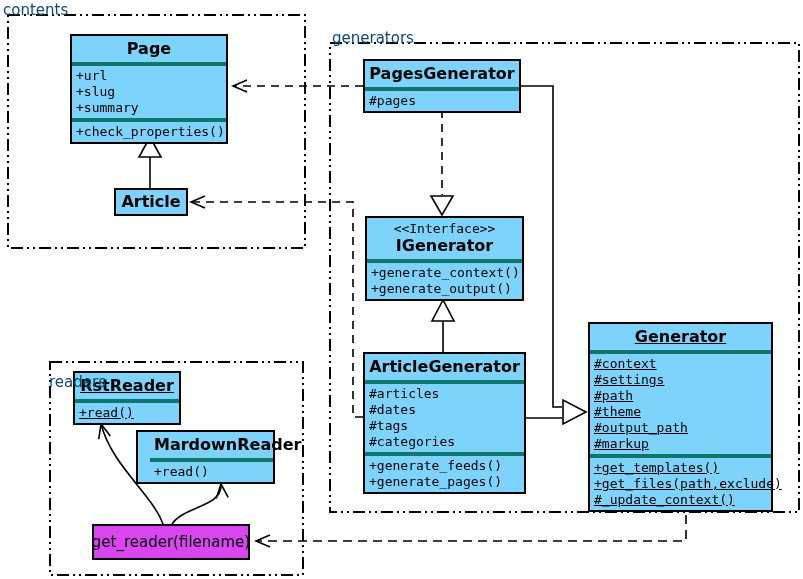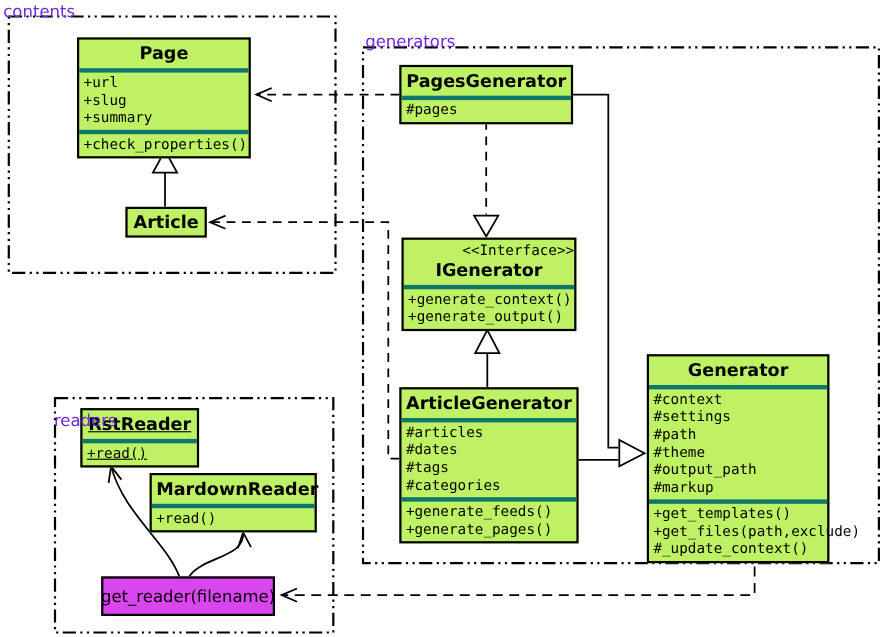--- a/index.html
+++ b/index.html
@@ -1,22 +1,22 @@
 <!DOCTYPE html>
 <html><head>
 <meta charset="utf-8">
 <style>
   html,body{margin:0;padding:0;background:#fff;}
   .canvas{position:relative;width:803px;height:579px;background:#ffffff;overflow:hidden;
           font-family:"DejaVu Sans",sans-serif;color:#000;}
   svg.wires{position:absolute;left:0;top:0;z-index:1;}
-  .pkg-label{position:absolute;z-index:3;font:15px "DejaVu Sans",sans-serif;color:#6d28d9;}
-  .uml{position:absolute;z-index:2;background:#bef264;border:2px solid #000;box-sizing:border-box;}
+  .pkg-label{position:absolute;z-index:3;font:15px "DejaVu Sans",sans-serif;color:#0c4a6e;}
+  .uml{position:absolute;z-index:2;background:#7dd3fc;border:2px solid #000;box-sizing:border-box;}
   .uml .t{font:bold 16px "DejaVu Sans",sans-serif;text-align:center;padding:3px 4px 4px;}
-  .uml .stereo{font:13px "DejaVu Sans Mono",monospace;text-align:right;padding-top:3px;line-height:15px;}
+  .uml .stereo{font:13px "DejaVu Sans Mono",monospace;text-align:center;padding-top:3px;line-height:15px;}
   .uml .stereo + .t{padding-top:0;}
   .uml .sect{border-top:4px solid #0f766e;padding:2px 4px;}
   .uml .m{font:13px "DejaVu Sans Mono",monospace;line-height:16px;white-space:pre;}
   .plainbox{position:absolute;z-index:2;background:#d946ef;border:2px solid #000;box-sizing:border-box;
             display:flex;align-items:center;justify-content:center;
             font:15px "DejaVu Sans",sans-serif;}
 </style>
 </head>
 <body>
 
@@ -100,21 +100,21 @@
       <div class="m">#dates</div>
       <div class="m">#tags</div>
       <div class="m">#categories</div>
     </div>
     <div class="sect">
       <div class="m">+generate_feeds()</div>
       <div class="m">+generate_pages()</div>
     </div>
   </div>
 
-  <div class="uml" style="left:588px;top:322px;width:166px;">
+  <div class="uml" style="left:588px;top:322px;width:185px;text-decoration:underline;">
     <div class="t">Generator</div>
     <div class="sect">
       <div class="m">#context</div>
       <div class="m">#settings</div>
       <div class="m">#path</div>
       <div class="m">#theme</div>
       <div class="m">#output_path</div>
       <div class="m">#markup</div>
     </div>
     <div class="sect">
@@ -124,21 +124,21 @@
     </div>
   </div>
 
   <div class="uml" style="left:73px;top:371px;width:108px;text-decoration:underline;">
     <div class="t">RstReader</div>
     <div class="sect">
       <div class="m">+read()</div>
     </div>
   </div>
 
-  <div class="uml" style="left:136px;top:430px;width:152px;">
+  <div class="uml" style="left:136px;top:430px;width:139px;padding-left:12px;">
     <div class="t">MardownReader</div>
     <div class="sect">
       <div class="m">+read()</div>
     </div>
   </div>
 
   <div class="plainbox" style="left:92px;top:524px;width:158px;height:36px;">
     <span>get_reader(filename)</span>
   </div>
 

